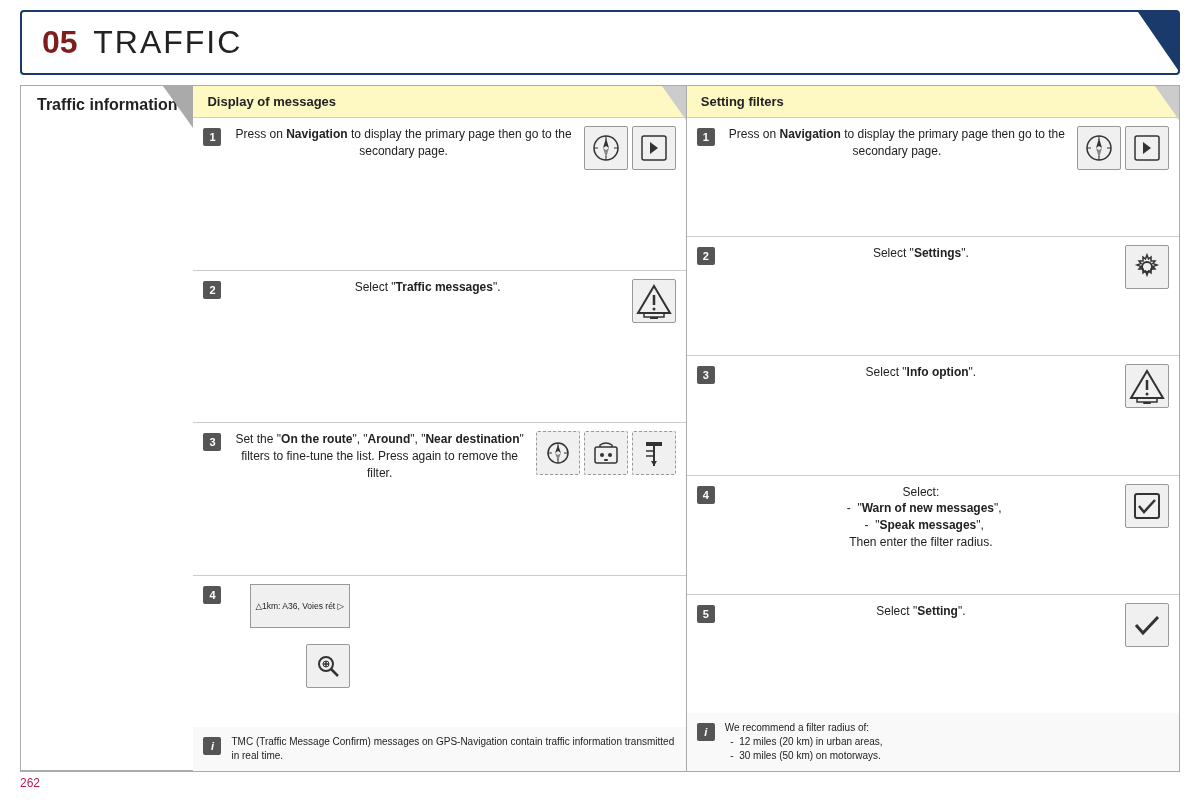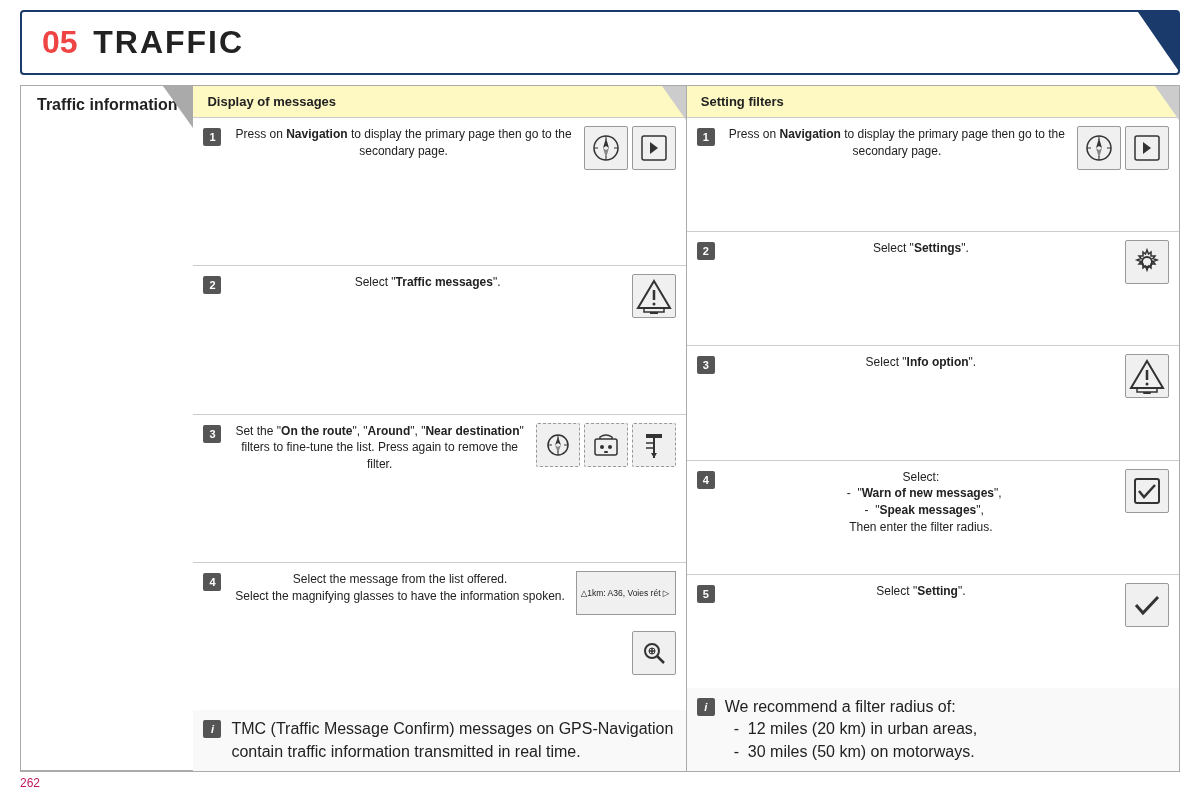--- a/index.html
+++ b/index.html
@@ -34,28 +34,28 @@
       content: '';
       position: absolute;
       right: 0; top: 0;
       width: 0; height: 0;
       border-style: solid;
       border-width: 0 40px 58px 0;
       border-color: transparent #1a3a6b transparent transparent;
     }
     .chapter-title {
       font-size: 32px;
-      font-weight: bold;
+      font-weight: normal;
       color: #222;
       letter-spacing: 2px;
     }
     .chapter-number {
       font-size: 32px;
       font-weight: bold;
-      color: #ef4444;
+      color: #7f1d1d;
       margin-right: 12px;
     }
 
     
     .section-wrapper {
       border: 1px solid #aaa;
       flex: 1;
       display: flex;
       flex-direction: row;
       overflow: hidden;
@@ -221,34 +221,34 @@
       overflow: hidden;
       white-space: nowrap;
     }
 
     .step-icons-col {
       display: flex;
       flex-direction: column;
       gap: 16px;
       align-items: flex-end;
       flex-shrink: 0;
-      margin-left: 7px;
+      margin-left: 19px;
       text-align: right;
     }
 
     
     .info-step {
       display: flex;
       align-items: flex-start;
       padding: 8px 10px;
       background: #f9f9f9;
       flex-shrink: 0;
     }
     .info-content {
-      font-size: 16px;
+      font-size: 10px;
       line-height: 1.4;
       flex: 1;
     }
 
   </style>
 </head>
 <body>
 
 <div class="page">
 
@@ -347,24 +347,20 @@
                   <line x1="6" y1="12" x2="14" y2="12" stroke="#333" stroke-width="1.5"></line>
                   <line x1="6" y1="17" x2="14" y2="17" stroke="#333" stroke-width="1.5"></line>
                   <polygon points="14,27 11,22 17,22" fill="#333"></polygon>
                 </svg>
               </div>
             </div>
           </div>
 
           <div class="step" style="align-items:flex-start;">
             <div class="step-number">4</div>
-            <div class="step-content">
-              Select the message from the list offered.<br>
-              Select the magnifying glasses to have the information spoken.
-            </div>
             <div class="step-icons-col">
               <div class="list-display">
                 <span style="font-size:8.5px;">△1km: A36, Voies rét ▷</span>
               </div>
               <div class="icon-box">
                 <svg width="30" height="30" viewBox="0 0 30 30">
                   <circle cx="13" cy="13" r="7" fill="none" stroke="#333" stroke-width="2"></circle>
                   <line x1="18" y1="18" x2="25" y2="25" stroke="#333" stroke-width="2.5"></line>
                   <line x1="10" y1="13" x2="16" y2="13" stroke="#333" stroke-width="1.5"></line>
                   <line x1="13" y1="10" x2="13" y2="16" stroke="#333" stroke-width="1.5"></line>

